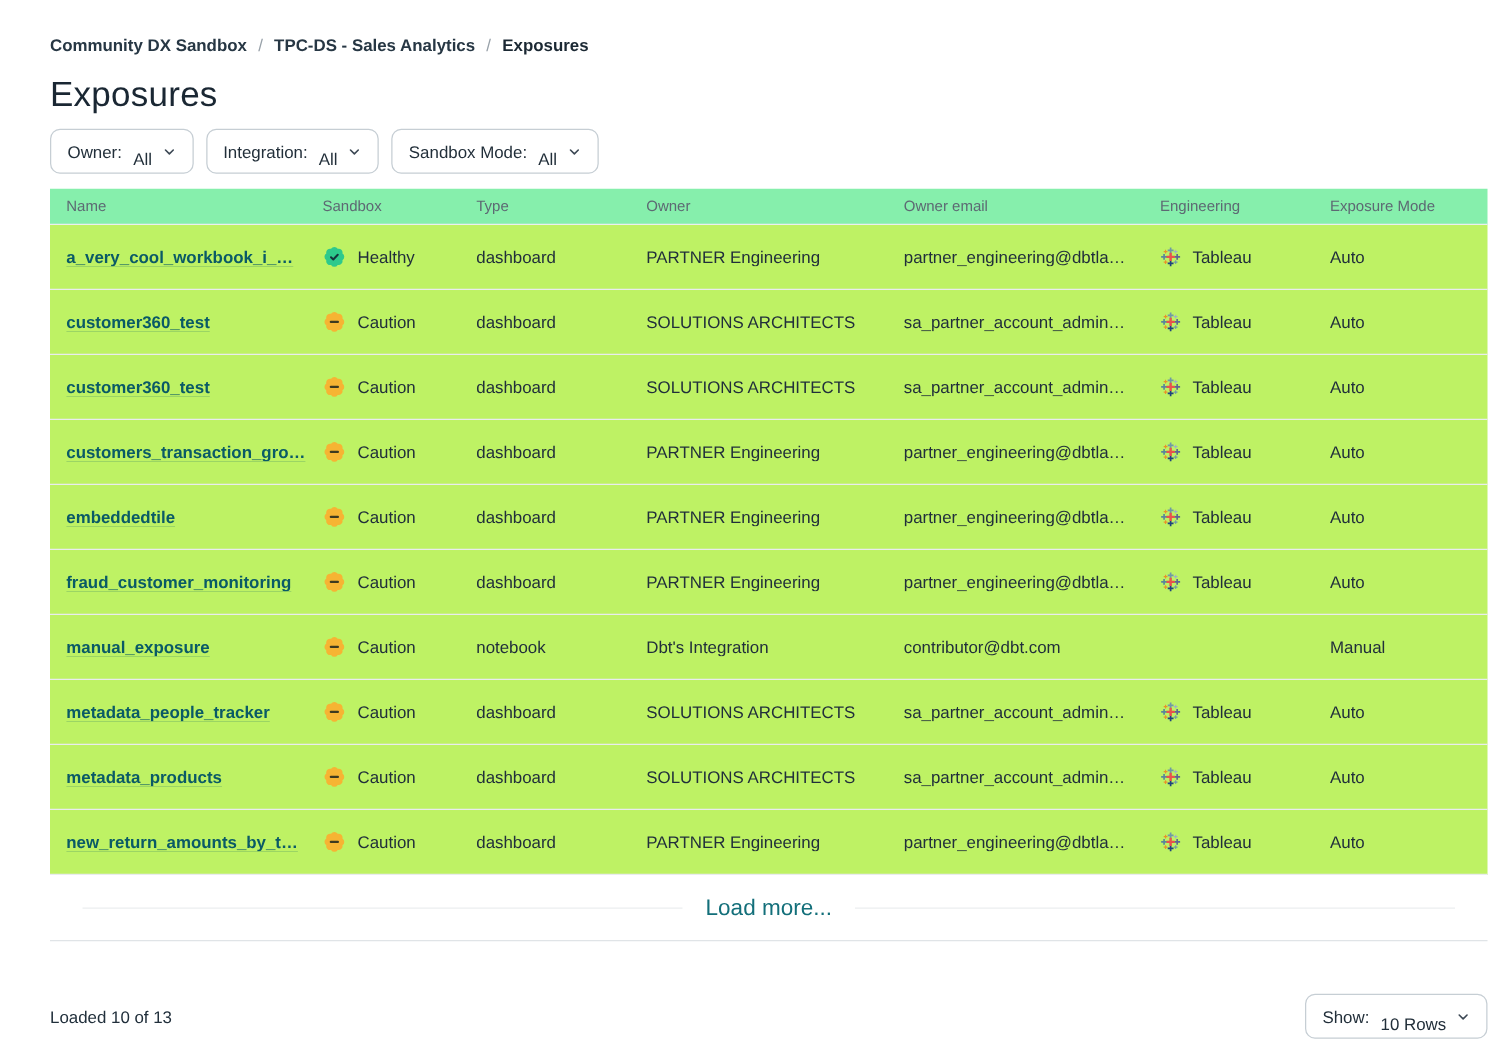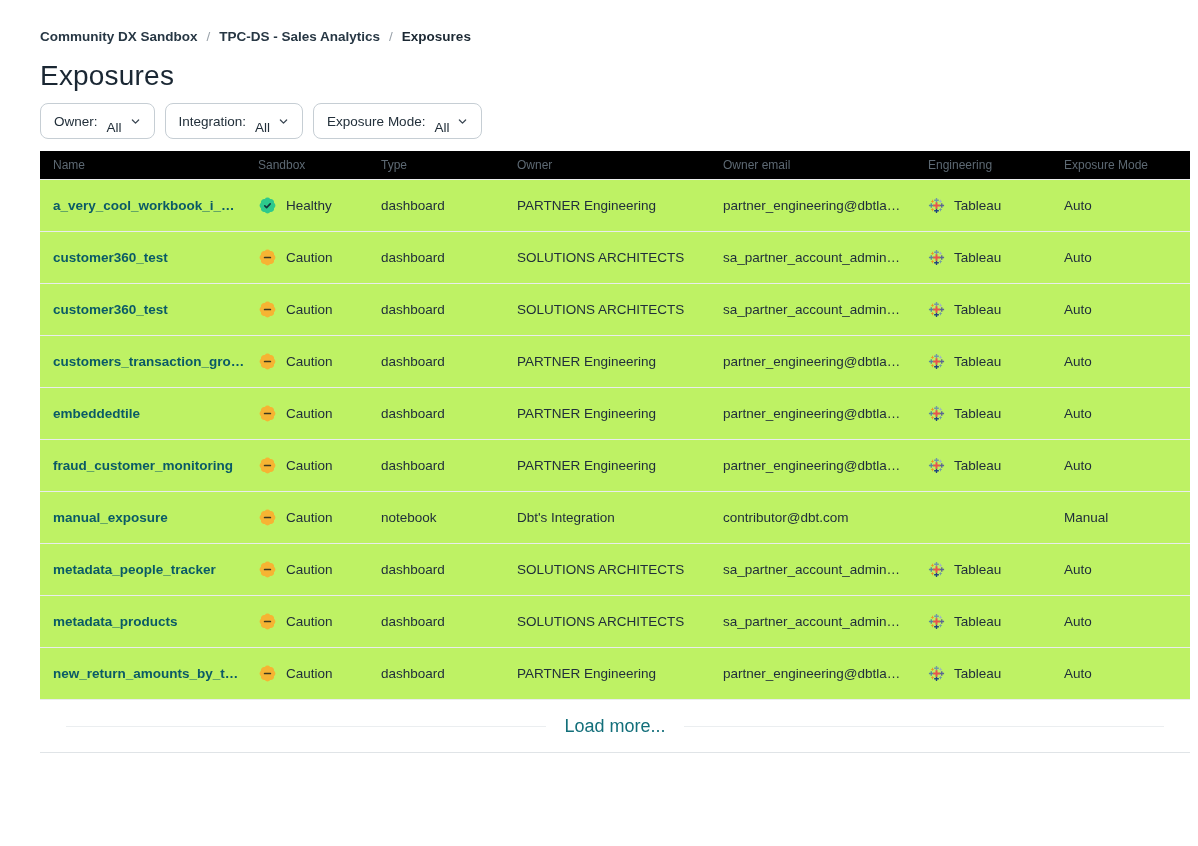--- a/index.html
+++ b/index.html
@@ -89,30 +89,30 @@
         </svg>
       </button>
       <button class="filter-btn">
         <span class="flabel">Integration:</span>
         <span class="fval">All</span>
         <svg class="chev" viewBox="0 0 12 12">
           <path d="M2.6 4.4 6 7.8l3.4-3.4" fill="none" stroke="#3c4854" stroke-width="1.4" stroke-linecap="round" stroke-linejoin="round"></path>
         </svg>
       </button>
       <button class="filter-btn">
-        <span class="flabel">Exposure Mode:</span>
+        <span class="flabel">Sandbox Mode:</span>
         <span class="fval">All</span>
         <svg class="chev" viewBox="0 0 12 12">
           <path d="M2.6 4.4 6 7.8l3.4-3.4" fill="none" stroke="#3c4854" stroke-width="1.4" stroke-linecap="round" stroke-linejoin="round"></path>
         </svg>
       </button>
     </div>
 
   <div class="table">
-    <div class="grid thead" style="background: #000000;">
+    <div class="grid thead" style="background: #86efac;">
         <div class="th">Name</div>
         <div class="th">Sandbox</div>
         <div class="th">Type</div>
         <div class="th">Owner</div>
         <div class="th">Owner email</div>
         <div class="th">Engineering</div>
         <div class="th">Exposure Mode</div>
       </div>
     <div>
         <div class="grid trow">
@@ -312,14 +312,24 @@
         </div>
       </div>
     <div class="load-more-row">
       <span class="lm-line"></span>
       <a class="load-more-link">Load more...</a>
       <span class="lm-line"></span>
     </div>
     <div class="table-end-divider"></div>
   </div>
 
+  <div class="footer">
+    <span class="loaded">Loaded 10 of 13</span>
+    <button class="show-btn">
+      <span>Show:</span>
+      <span class="sval">10 Rows</span>
+      <svg class="chev" viewBox="0 0 12 12">
+        <path d="M2.6 4.4 6 7.8l3.4-3.4" fill="none" stroke="#3c4854" stroke-width="1.4" stroke-linecap="round" stroke-linejoin="round"></path>
+      </svg>
+    </button>
+  </div>
 
 </div>
 
 </body></html>

